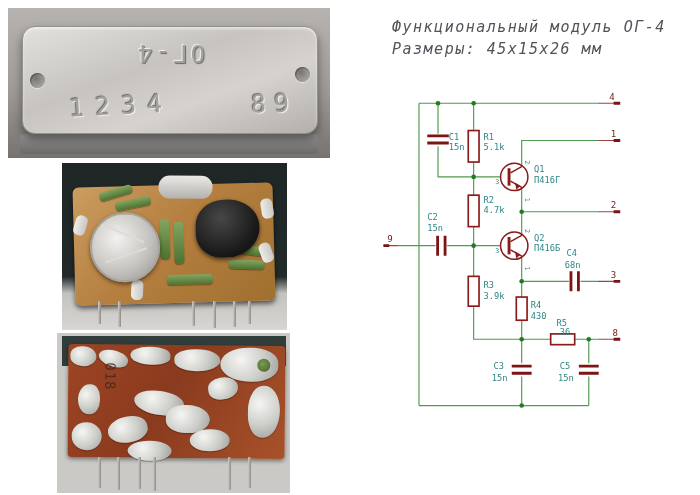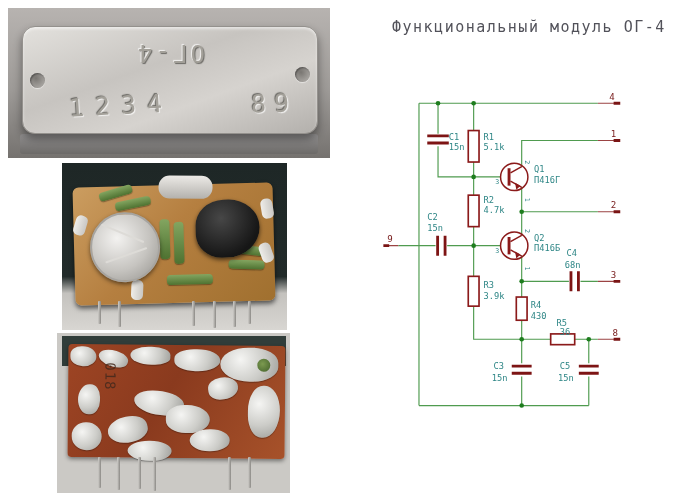--- a/index.html
+++ b/index.html
@@ -58,21 +58,21 @@
     transform:rotate(.5deg);box-shadow:0 2px 4px rgba(0,0,0,.45);}
   .blob3{position:absolute;background:radial-gradient(circle at 35% 35%,#f5f5f3 0%,#ccccc8 55%,#9d9d99 100%);
     box-shadow:0 1px 1px rgba(0,0,0,.3);}
   #board-marking{position:absolute;left:28px;top:24px;font-family:"DejaVu Sans Mono",monospace;
     font-size:14px;color:#43291d;transform:rotate(90deg);letter-spacing:1px;opacity:.85;}
   #green-dot{position:absolute;left:189px;top:13px;width:13px;height:13px;border-radius:50%;
     background:radial-gradient(circle at 40% 40%,#7c9a50,#42602a);}
 
   
   #title-block{left:392px;top:16px;font-family:"DejaVu Sans Mono",monospace;
-    font-size:15px;line-height:22px;color:#52525a;letter-spacing:1.5px;white-space:nowrap;}
+    font-size:15px;line-height:22px;color:#52525a;letter-spacing:1.5px;white-space:nowrap;font-style:italic;}
 
   
   #schematic{left:350px;top:85px;}
   .wire{stroke:#4f9b4f;stroke-width:1.4;fill:none;}
   .stub{stroke:#9b4343;stroke-width:1.4;fill:none;}
   .stub-end{stroke:#7a1515;stroke-width:3.4;fill:none;}
   .comp{stroke:#8b1a1a;stroke-width:2;fill:#ffffff;}
   .tr{stroke:#8b1a1a;stroke-width:1.8;fill:none;}
   .plate{stroke:#7d1414;stroke-width:3.4;fill:none;}
   .dot{fill:#1e7d1e;}
@@ -145,20 +145,21 @@
   <div class="lead" style="left:41px;top:124px;height:31px;"></div>
   <div class="lead" style="left:60px;top:124px;height:33px;"></div>
   <div class="lead" style="left:81px;top:124px;height:32px;"></div>
   <div class="lead" style="left:96px;top:124px;height:34px;"></div>
   <div class="lead" style="left:171px;top:124px;height:33px;"></div>
   <div class="lead" style="left:191px;top:124px;height:31px;"></div>
 </div>
 
 <div class="abs" id="title-block">
   <div>Функциональный модуль ОГ-4</div>
+  <div>Размеры: 45х15х26 мм</div>
 </div>
 
 <svg class="abs" id="schematic" width="350" height="410" viewBox="350 85 350 495" xmlns="http://www.w3.org/2000/svg">
 
   <path class="wire" d="
     M397,107 H613 M397,107 V472 M397,472 H602
     M420,107 V144 M420,159 V196 H463
     M463,107 V140 M463,178 V196 H496
     M463,196 V218 M463,256 V279
     M372,279 H417 M431,279 H496

